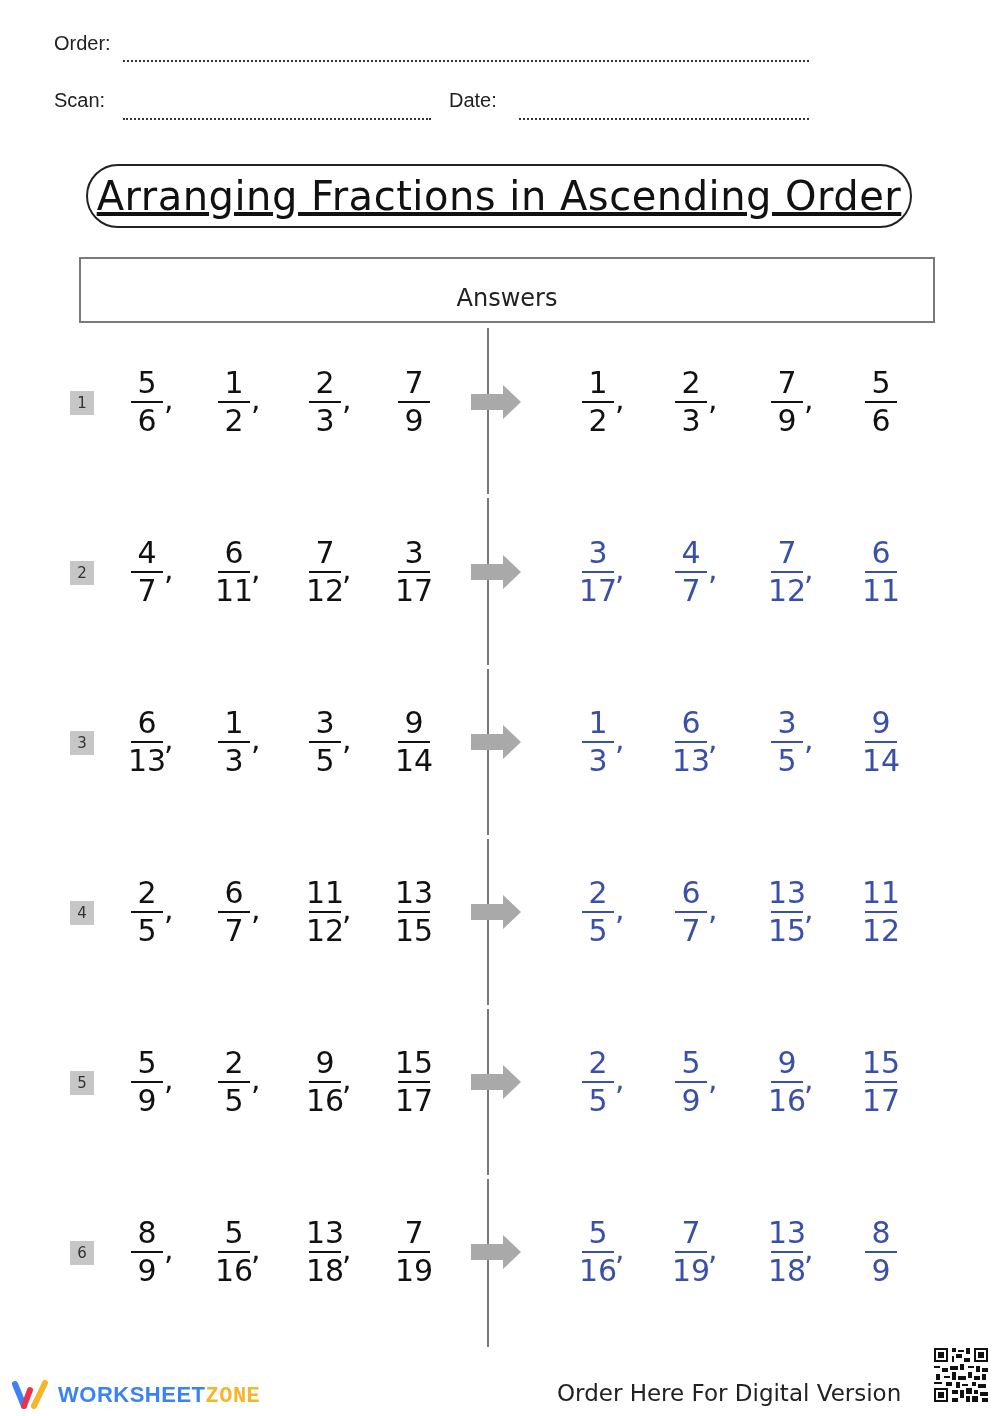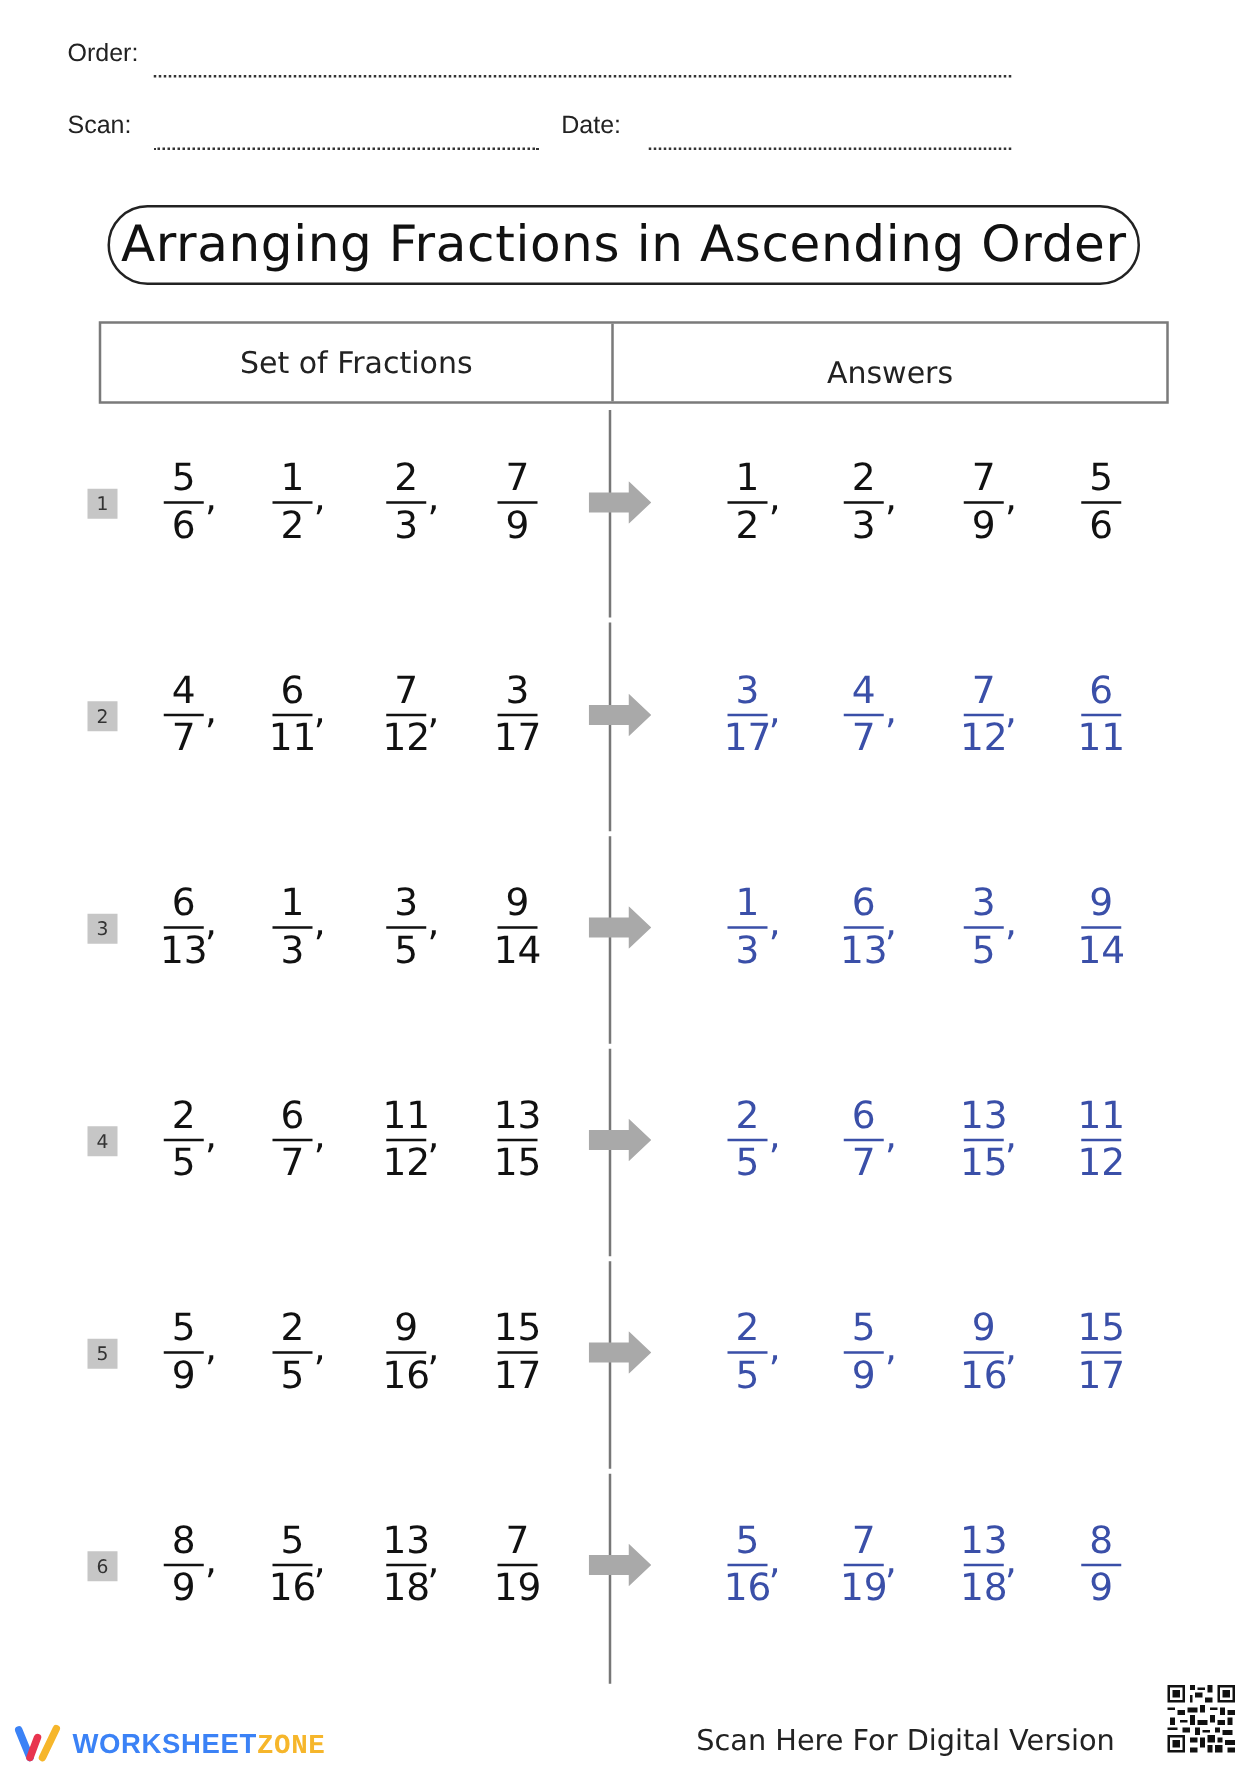--- a/index.html
+++ b/index.html
@@ -1,19 +1,19 @@
 <!DOCTYPE html>
 <html><head>
 <meta charset="utf-8">
 <style>
   html,body{margin:0;padding:0;background:#fff;}
   body{width:1000px;height:1416px;position:relative;overflow:hidden;font-family:"DejaVu Sans",sans-serif;color:#111;}
   .lbl{position:absolute;font-size:20px;color:#222;font-family:"Liberation Sans",sans-serif;}
   .dots{position:absolute;height:0;border-bottom:2px dotted #333;}
-  .title-box{position:absolute;left:86px;top:164px;width:826px;height:64px;border:2px solid #222;border-radius:34px;box-sizing:border-box;display:flex;align-items:center;justify-content:center;}
+  .title-box{position:absolute;left:86px;top:164px;width:826px;height:64px;border:2px solid #222;border-radius:34px;box-sizing:border-box;display:flex;align-items:center;justify-content:center;text-decoration:underline;}
   .title-box span{font-size:40px;letter-spacing:0.5px;font-family:"DejaVu Sans",sans-serif;}
   .header-table{position:absolute;left:79px;top:257px;width:856px;height:66px;border:2.5px solid #7a7a7a;box-sizing:border-box;display:flex;}
   .header-table .cell{flex:none;display:flex;align-items:center;justify-content:center;font-size:24px;color:#222;}
   .header-table .c1{width:408px;border-right:2px solid #7a7a7a;}
   .header-table .c2{flex:1;margin-top:15px;}
   .vseg{position:absolute;left:487px;width:2px;background:#777;}
   .num{position:absolute;left:70px;width:24px;height:24px;background:#c6c6c6;font-size:15px;color:#333;display:flex;align-items:center;justify-content:center;}
   .frac{position:absolute;width:50px;display:flex;flex-direction:column;align-items:center;font-size:30px;line-height:34px;font-family:"DejaVu Sans",sans-serif;}
   .frac .n{display:block;}
   .frac .bar{width:32px;height:2px;background:currentColor;margin:1px 0 1px;}
@@ -36,42 +36,41 @@
 <div class="lbl" style="left:54px;top:89px;">Scan:</div>
 <div class="dots" style="left:123px;top:118px;width:308px;"></div>
 <div class="lbl" style="left:449px;top:89px;">Date:</div>
 <div class="dots" style="left:519px;top:118px;width:290px;"></div>
 
 <div class="title-box">
   <span>Arranging Fractions in Ascending Order</span>
 </div>
 
 <div class="header-table">
-  <div class="cell c1">Set of Fractions</div>
   <div class="cell c2">Answers</div>
 </div>
 
 <div class="vseg" style="top:328px;height:166px;"></div>
 <div class="vseg" style="top:498px;height:167px;"></div>
 <div class="vseg" style="top:669px;height:166px;"></div>
 <div class="vseg" style="top:839px;height:166px;"></div>
 <div class="vseg" style="top:1009px;height:166px;"></div>
 <div class="vseg" style="top:1179px;height:168px;"></div>
 
 <div id="rows"></div>
 
 <div class="footer-logo">
   <svg width="42" height="34" viewBox="0 0 42 34">
     <line x1="5" y1="6" x2="14" y2="28" stroke="#3b82f6" stroke-width="6" stroke-linecap="round"></line>
     <line x1="14" y1="28" x2="20" y2="12" stroke="#e8344e" stroke-width="6" stroke-linecap="round"></line>
     <line x1="24" y1="28" x2="35" y2="5" stroke="#f6b62b" stroke-width="6" stroke-linecap="round"></line>
   </svg>
   <span class="w"><span>WORKSHEET</span><span class="z">ZONE</span></span>
 </div>
-<div class="scan">Scan Here For Digital Version</div>
+<div class="scan">Order Here For Digital Version</div>
 <svg class="qr" viewBox="0 0 29 29">
   <rect x="0" y="0" width="29" height="29" fill="#fff"></rect>
   <g fill="#111">
     <rect x="1" y="1" width="7" height="7"></rect>
       <rect x="2" y="2" width="5" height="5" fill="#fff"></rect>
       <rect x="3" y="3" width="3" height="3"></rect>
     <rect x="21" y="1" width="7" height="7"></rect>
       <rect x="22" y="2" width="5" height="5" fill="#fff"></rect>
       <rect x="23" y="3" width="3" height="3"></rect>
     <rect x="1" y="21" width="7" height="7"></rect>

